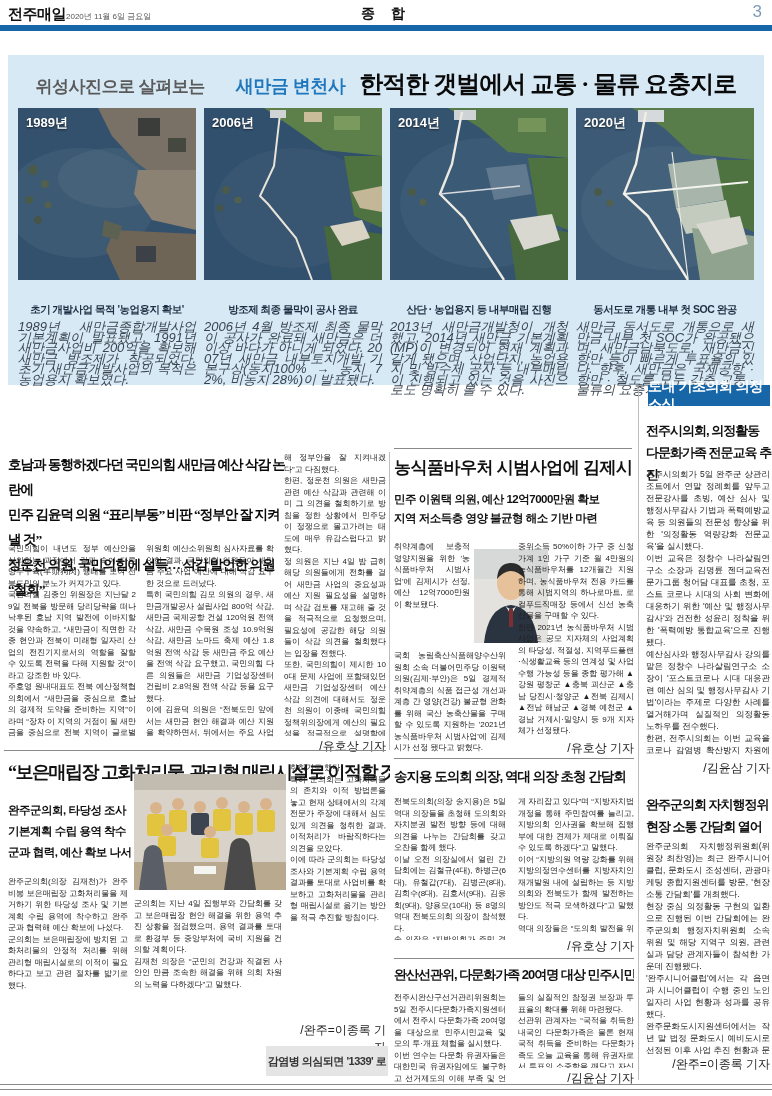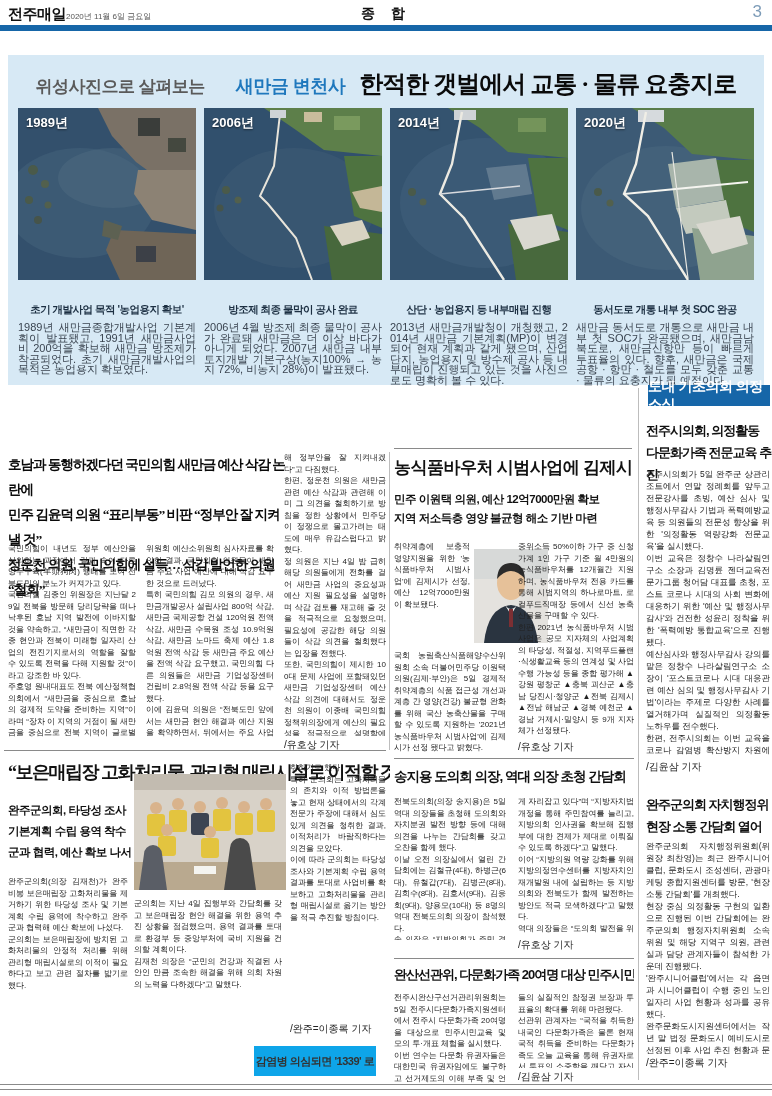--- a/index.html
+++ b/index.html
@@ -18,29 +18,29 @@
   .kicker-gray{font-size:17px;font-weight:bold;color:#5a5a5a;letter-spacing:-0.5px;}
   .kicker-blue{font-size:18px;font-weight:bold;letter-spacing:-0.5px;margin-left:17px;}
   .feature-title{font-family:"Liberation Serif",serif;font-size:24px;font-weight:600;color:#0a0a0a;letter-spacing:-1px;}
   .sat-row{left:10px;top:53px;display:flex;gap:8px;}
   .sat-cell{position:relative;width:178px;height:172px;overflow:hidden;background:#2e4a63;}
   .sat-cell svg{display:block;}
   .sat-year{position:absolute;left:8px;top:6px;color:#fff;font-size:13px;font-weight:bold;text-shadow:0 1px 2px rgba(0,0,0,.6);}
   .cap-row{left:10px;top:232px;display:flex;gap:8px;margin-top:16px;}
   .cap-cell{width:178px;}
   .cap-title{font-size:10.5px;font-weight:bold;color:#1c2f42;text-align:center;margin-bottom:5px;letter-spacing:-0.5px;}
-  .cap-body{font-size:11px;line-height:10.5px;color:#3a4450;text-align:justify;word-break:break-all;white-space:pre-line;}
+  .cap-body{font-size:13px;line-height:10.5px;color:#3a4450;text-align:justify;word-break:break-all;white-space:pre-line;font-style:italic;}
   
   .lead-headline{left:5px;top:392px;width:618px;height:46px;font-size:32px;font-weight:900;
                  letter-spacing:-2.5px;white-space:nowrap;overflow:hidden;color:#000;}
   .lead-subheads{left:8px;top:452px;width:280px;font-family:"Liberation Serif",serif;font-size:13.5px;
                  font-weight:bold;line-height:25px;letter-spacing:-1px;white-space:pre-line;color:#0a0a0a;}
   .body-text{font-size:8px;line-height:11.5px;color:#222;text-align:justify;word-break:break-all;
              white-space:pre-line;overflow:hidden;}
-  .byline{font-size:10px;color:#222;text-align:left;}
+  .byline{font-size:12px;color:#222;text-align:right;}
   .lead-col1{left:8px;top:543px;width:128px;height:194px;}
   .lead-col2{left:146px;top:543px;width:128px;height:194px;}
   .lead-col3{left:284px;top:452px;width:102px;height:284px;}
   .lead-byline{left:284px;top:738px;width:102px;}
   
   .hrule{height:0;border-top:1px solid #8a8a8a;}
   .vrule{width:0;border-left:1px solid #bdbdbd;}
   .double-rule{left:0;top:1084px;width:772px;height:4px;border-top:1px solid #8a8a8a;border-bottom:1px solid #8a8a8a;}
   
   .voucher-rule{left:394px;top:448px;width:238px;}
@@ -289,21 +289,21 @@
   </div>
   <div class="abs body-text landfill-col1">완주군의회(의장 김재천)가 완주비봉 보은매립장 고화처리물을 제거하기 위한 타당성 조사 및 기본계획 수립 용역에 착수하고 완주군과 협력해 예산 확보에 나섰다.
 군의회는 보은매립장에 방치된 고화처리물의 안정적 처리를 위해 관리형 매립시설로의 이적이 필요하다고 보고 관련 절차를 밟기로 했다.</div>
   <div class="abs body-text landfill-col2">군의회는 지난 4일 집행부와 간담회를 갖고 보은매립장 현안 해결을 위한 용역 추진 상황을 점검했으며, 용역 결과를 토대로 환경부 등 중앙부처에 국비 지원을 건의할 계획이다.
 김재천 의장은 “군민의 건강과 직결된 사안인 만큼 조속한 해결을 위해 의회 차원의 노력을 다하겠다”고 말했다.</div>
   <div class="abs body-text landfill-col3">취하기로 했다.
 특히 군의회는 고화처리물의 존치와 이적 방법론을 놓고 현재 상태에서의 각계 전문가 주장에 대해서 심도있게 의견을 청취한 결과, 이적처리가 바람직하다는 의견을 모았다.
 이에 따라 군의회는 타당성 조사와 기본계획 수립 용역 결과를 토대로 사업비를 확보하고 고화처리물을 관리형 매립시설로 옮기는 방안을 적극 추진할 방침이다.</div>
   <div class="abs byline landfill-byline">/완주=이종록 기자</div>
 
-  <div class="abs notice-box" style="background:#0ea5e9;">
+  <div class="abs notice-box" style="background:#e5e5e5;margin-left:12px;">
     <span class="notice-text">감염병 의심되면 '1339' 로</span>
   </div>
 
   <div class="abs hrule chairman-rule"></div>
   <div class="abs chairman-headline">송지용 도의회 의장, 역대 의장 초청 간담회</div>
   <div class="abs body-text chairman-colA">전북도의회(의장 송지용)은 5일 역대 의장들을 초청해 도의회와 자치분권 발전 방향 등에 대해 의견을 나누는 간담회를 갖고 오찬을 함께 했다.
 이날 오전 의장실에서 열린 간담회에는 김철규(4대), 하병근(6대), 유철갑(7대), 김병곤(8대), 김희수(8대), 김호서(9대), 김응회(9대), 양용모(10대) 등 8명의 역대 전북도의회 의장이 참석했다.
 송 의장은 “지방의회가 주민 곁에는 현재 의원님들의 땀과 노력이 크</div>
   <div class="abs body-text chairman-colB">게 자리잡고 있다”며 “지방자치법 개정을 통해 주민참여를 늘리고, 지방의회 인사권을 확보해 집행부에 대한 견제가 제대로 이뤄질 수 있도록 하겠다”고 말했다.
 이어 “지방의원 역량 강화를 위해 지방의정연수센터를 지방자치인재개발원 내에 설립하는 등 지방의회와 전북도가 함께 발전하는 방안도 적극 모색하겠다”고 말했다.

